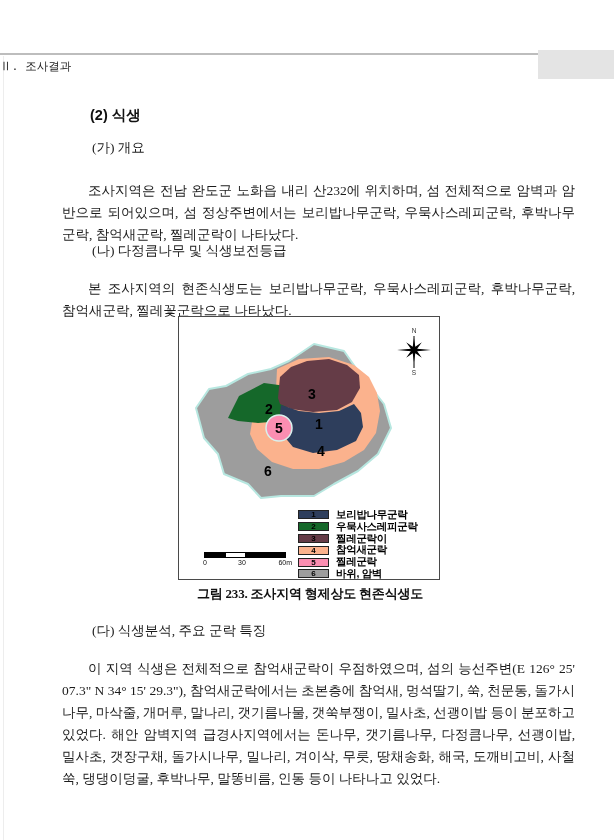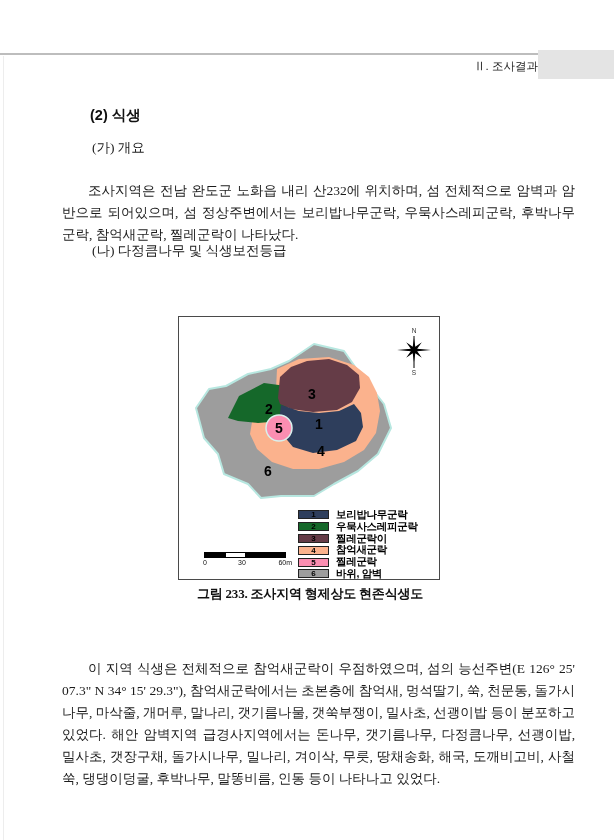--- a/index.html
+++ b/index.html
@@ -4,22 +4,22 @@
 <style>
   html,body { margin:0; padding:0; background:#ffffff; }
   .page {
     position:relative; width:614px; height:840px; background:#ffffff;
     font-family:"Liberation Serif","DejaVu Serif",serif; color:#1b1b1b;
     overflow:hidden;
   }
   .edge-line { position:absolute; left:3px; top:56px; bottom:0; width:1px; background:#ededed; }
   .header-rule { position:absolute; left:0; top:53px; width:538px; height:2px; background:#bdbdbd; }
   .header-label {
-    position:absolute; left:0; top:59px; width:538px; text-align:right;
-    font-family:Liberation Sans, sans-serif; font-size:11.5px; color:#222;
+    position:absolute; left:0; top:59px; width:538px; 
+    font-family:Liberation Mono, monospace; font-size:11.5px; color:#222;
   }
   .side-tab { position:absolute; left:538px; top:50px; width:76px; height:29px; background:#e4e4e4; }
 
   .section-title {
     position:absolute; left:90px; top:106px;
     font-family:"Liberation Sans","DejaVu Sans",sans-serif; font-weight:700; font-size:14.5px; color:#111;
   }
   .sub-heading { position:absolute; left:92px; font-size:13.5px; line-height:22px; }
   .para {
     position:absolute; left:62px; width:513px; font-size:13.5px; line-height:22px;
@@ -83,20 +83,21 @@
   <div class="header-rule"></div>
   <div class="header-label">Ⅱ. 조사결과</div>
   <div class="side-tab"></div>
 
   <div class="section-title">(2) 식생</div>
 
   <div class="sub-heading" style="top:137px;">(가) 개요</div>
   <div class="para" style="top:164px;">조사지역은 전남 완도군 노화읍 내리 산232에 위치하며, 섬 전체적으로 암벽과 암반으로 되어있으며, 섬 정상주변에서는 보리밥나무군락, 우묵사스레피군락, 후박나무군락, 참억새군락, 찔레군락이 나타났다.</div>
 
   <div class="sub-heading" style="top:240px;">(나) 다정큼나무 및 식생보전등급</div>
+  <div class="para" style="top:262px;">본 조사지역의 현존식생도는 보리밥나무군락, 우묵사스레피군락, 후박나무군락, 참억새군락, 찔레꽃군락으로 나타났다.</div>
 
   <div class="figure-box">
     <svg width="260" height="262" viewBox="0 0 260 262">
 
       <path stroke="#b7e7e0" stroke-width="2" stroke-linejoin="round" d="M30,72 L17,91 L25,121 L39,137 L45,157 L69,167 L82,181 L102,179 L135,179 L155,167 L179,154 L199,137 L212,111 L205,87 L179,54 L165,34 L135,27 L110,44 L92,52 L69,57 L47,69 Z" fill="#9d9d9d"></path>
 
       <path d="M98,52 L120,42 L150,40 L175,48 L190,60 L198,76 L201,94 L197,116 L185,133 L165,145 L140,152 L114,152 L93,145 L78,132 L71,117 L73,105 L85,99 L95,92 L97,72 Z" fill="#fbb28d"></path>
 
       <path d="M49,101 L60,79 L85,66 L107,69 L109,94 L102,104 L79,106 L59,104 Z" fill="#15682a"></path>
 
@@ -167,16 +168,17 @@
       <div class="sbar-ticks">
         <span class="tick-0">0</span>
         <span class="tick-30">30</span>
         <span class="tick-60">60m</span>
       </div>
     </div>
   </div>
 
   <div class="figure-caption">그림 233. 조사지역 형제상도 현존식생도</div>
 
+  <div class="sub-heading" style="top:620px;">(다) 식생분석, 주요 군락 특징</div>
   <div class="para" style="top:642px;">이 지역 식생은 전체적으로 참억새군락이 우점하였으며, 섬의 능선주변(E 126° 25' 07.3" N 34° 15' 29.3"), 참억새군락에서는 초본층에 참억새, 멍석딸기, 쑥, 천문동, 돌가시나무, 마삭줄, 개머루, 말나리, 갯기름나물, 갯쑥부쟁이, 밀사초, 선괭이밥 등이 분포하고 있었다. 해안 암벽지역 급경사지역에서는 돈나무, 갯기름나무, 다정큼나무, 선괭이밥, 밀사초, 갯장구채, 돌가시나무, 밀나리, 겨이삭, 무릇, 땅채송화, 해국, 도깨비고비, 사철쑥, 댕댕이덩굴, 후박나무, 말똥비름, 인동 등이 나타나고 있었다.</div>
 
 
 </div>
 
 </body></html>

